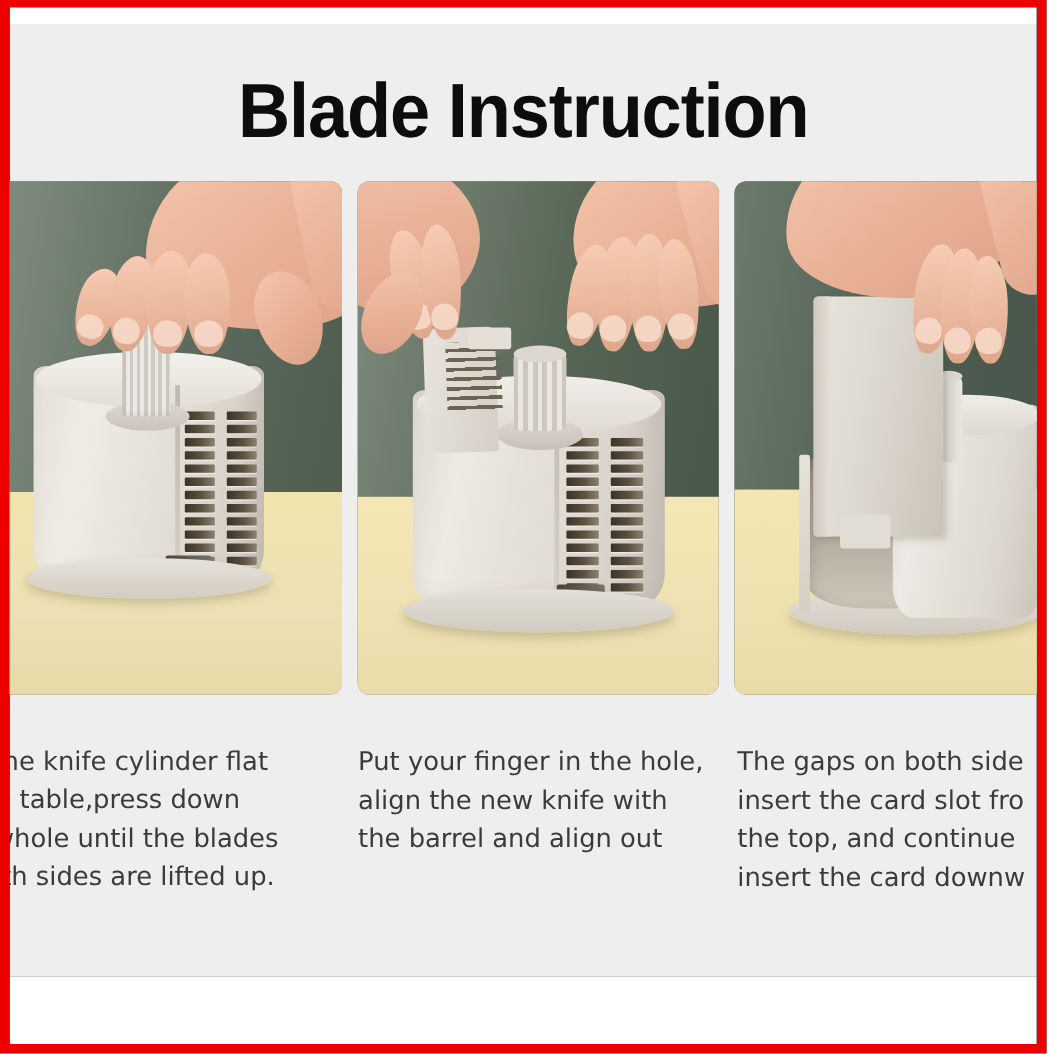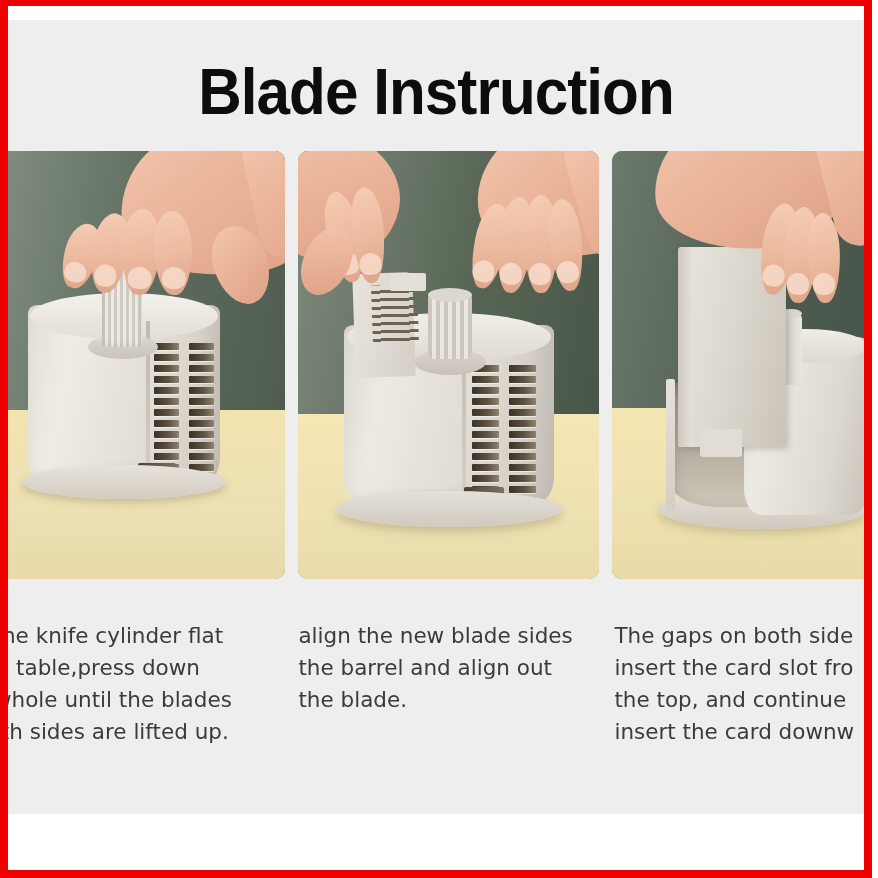--- a/index.html
+++ b/index.html
@@ -590,23 +590,23 @@
     <div class="captions">
 
       <div class="caption caption-1">
         <div>y the knife cylinder flat</div>
         <div>the table,press down</div>
         <div>a whole until the blades</div>
         <div>both sides are lifted up.</div>
       </div>
 
       <div class="caption caption-2">
-        <div>align the new blade sides</div>
+        <div>Put your finger in the hole,</div>
+        <div>align the new knife with</div>
         <div>the barrel and align out</div>
-        <div>the blade.</div>
       </div>
 
       <div class="caption caption-3">
         <div>The gaps on both side</div>
         <div>insert the card slot fro</div>
         <div>the top, and continue</div>
         <div>insert the card downw</div>
       </div>
 
     </div>

